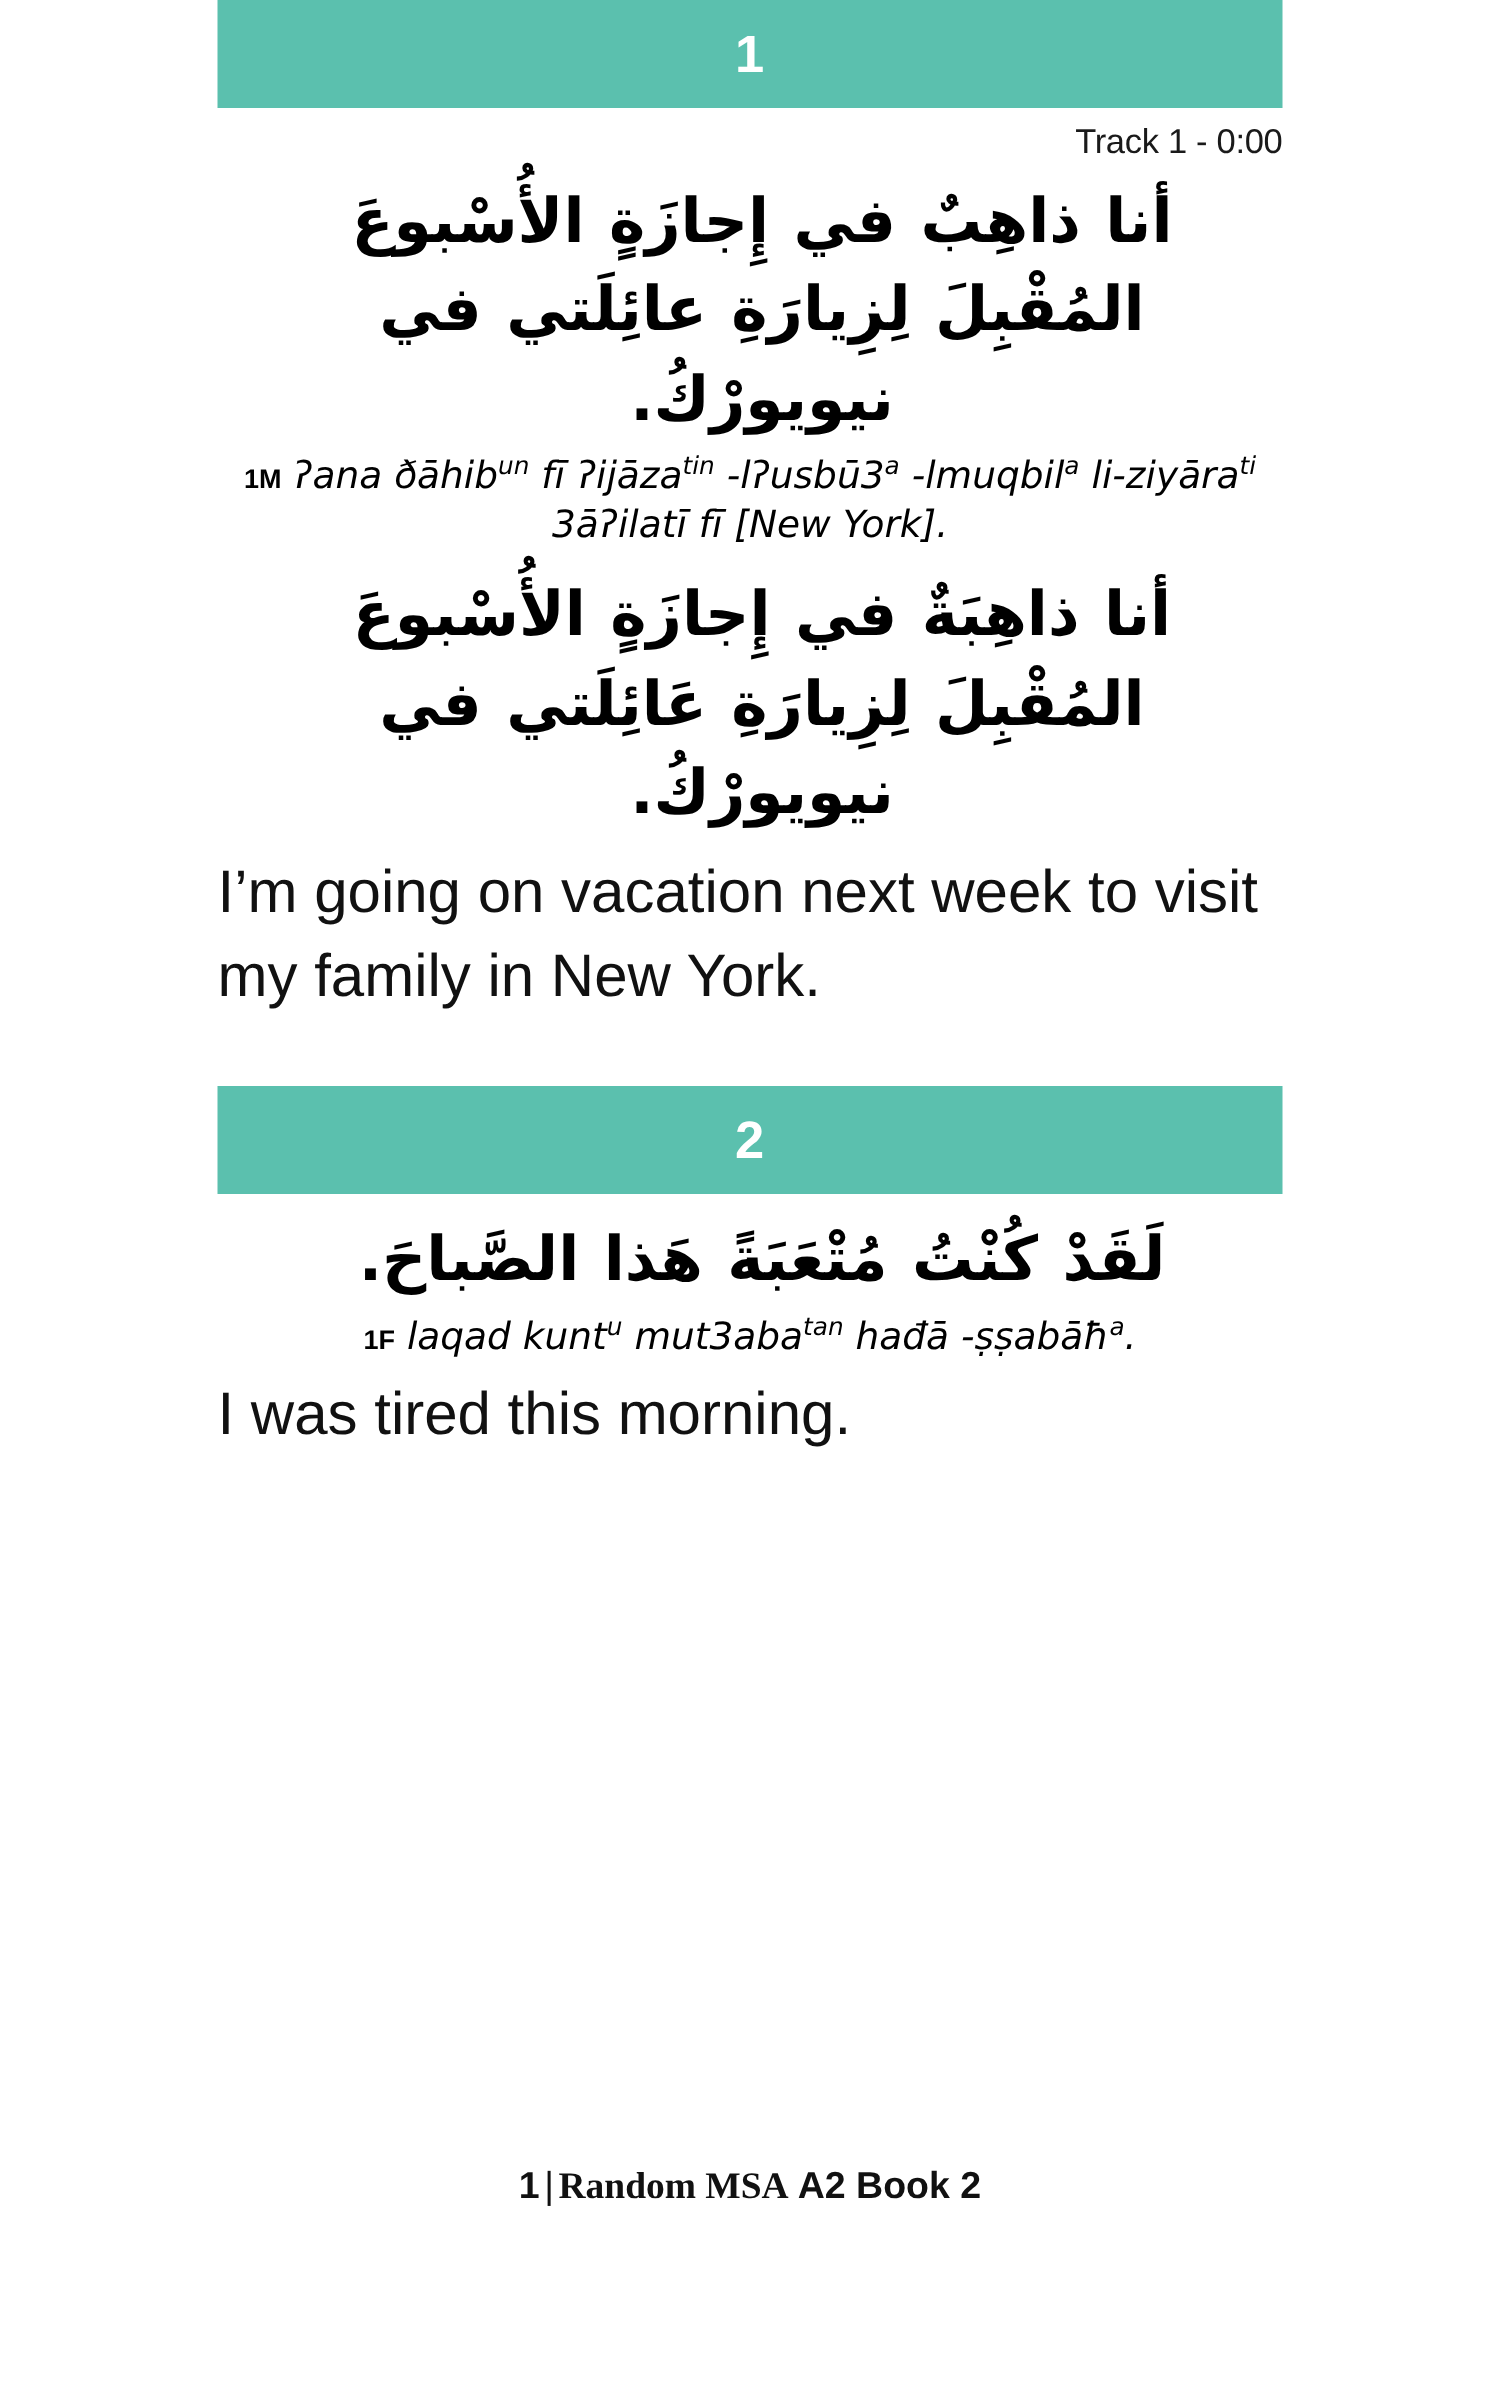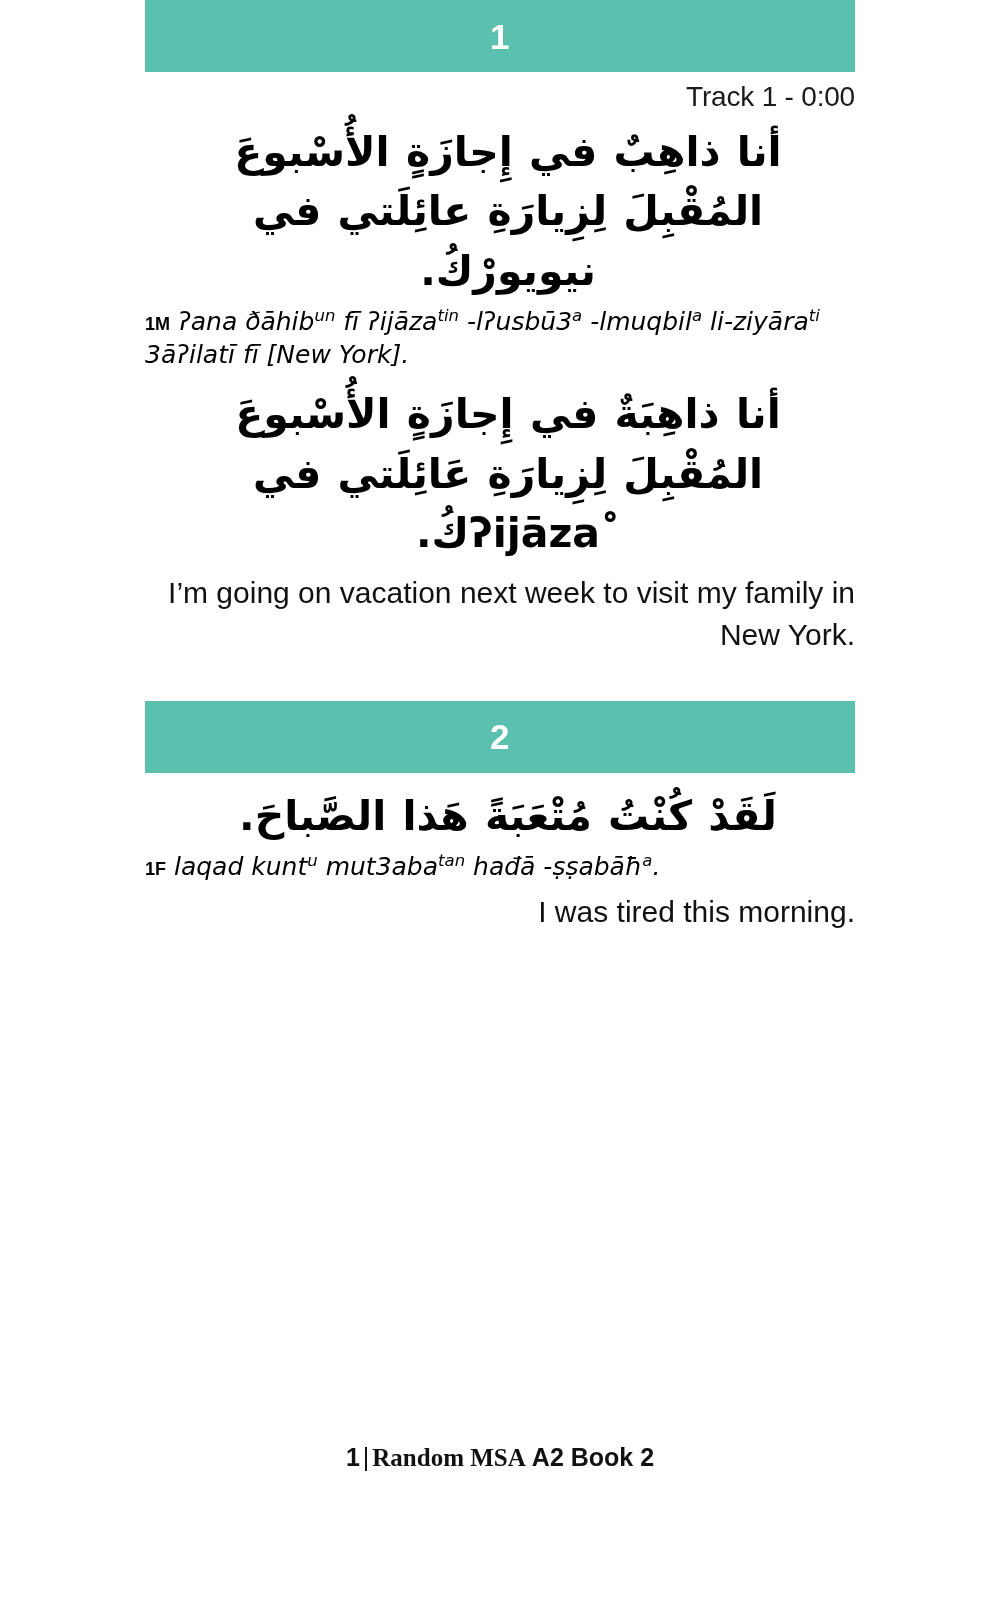--- a/index.html
+++ b/index.html
@@ -37,41 +37,42 @@
   .entry-number {
     color: #ffffff;
     font-size: 35px;
     font-weight: bold;
     letter-spacing: 0.5px;
     line-height: 1;
   }
 
   .track-line {
     text-align: right;
-    font-size: 28px;
+    font-size: 23px;
     color: #1a1a1a;
     margin-top: 9px;
     letter-spacing: -0.2px;
   }
 
   
   .arabic {
     direction: rtl;
     text-align: center;
     font-family: "DejaVu Sans", "Liberation Sans", sans-serif;
     font-size: 41px;
     font-weight: bold;
     line-height: 1.45;
     margin: 10px 0 0 16px;
     word-spacing: 2px;
   }
   .arabic.small-gap { margin-top: 14px; }
 
   
   .translit {
+    text-align: center;
     font-style: italic;
     font-size: 25px;
     line-height: 1.32;
     margin: 4px 0 0 0;
     font-family: "DejaVu Sans", "Liberation Sans", sans-serif;
   }
   .translit .tag {
     font-style: normal;
     font-weight: bold;
     font-size: 18px;
@@ -79,22 +80,22 @@
     font-family: "Liberation Sans", sans-serif;
   }
   .translit sup {
     font-size: 0.66em;
     vertical-align: super;
     line-height: 0;
   }
 
   
   .english {
-    text-align: right;
-    font-size: 30px;
+    text-align: left;
+    font-size: 40px;
     line-height: 1.42;
     margin: 8px 0 0 0;
     color: #111111;
   }
 
   .entry-2 { margin-top: 44px; }
 
   
   .footer {
     position: absolute;
@@ -121,21 +122,21 @@
     </div>
     <div class="track-line">Track 1 - 0:00</div>
 
     <p class="arabic">أنا ذاهِبٌ في إِجازَةٍ الأُسْبوعَ المُقْبِلَ لِزِيارَةِ عائِلَتي في نيويورْكُ.</p>
 
     <p class="translit">
       <span class="tag">1M</span>
       <span><span>ʔana ðāhib</span><sup>un</sup><span> fī ʔijāza</span><sup>tin</sup><span> -lʔusbū3</span><sup>a</sup><span> -lmuqbil</span><sup>a</sup><span> li-ziyāra</span><sup>ti</sup><span> 3āʔilatī fī [New York].</span></span>
     </p>
 
-    <p class="arabic small-gap">أنا ذاهِبَةٌ في إِجازَةٍ الأُسْبوعَ المُقْبِلَ لِزِيارَةِ عَائِلَتي في ʔijāzaْكُ.</p>
+    <p class="arabic small-gap">أنا ذاهِبَةٌ في إِجازَةٍ الأُسْبوعَ المُقْبِلَ لِزِيارَةِ عَائِلَتي في نيويورْكُ.</p>
 
 
     <p class="english">I’m going on vacation next week to visit my family in New York.</p>
   </section>
 
   <section class="entry entry-2">
     <div class="entry-bar">
       <span class="entry-number">2</span>
     </div>
 

